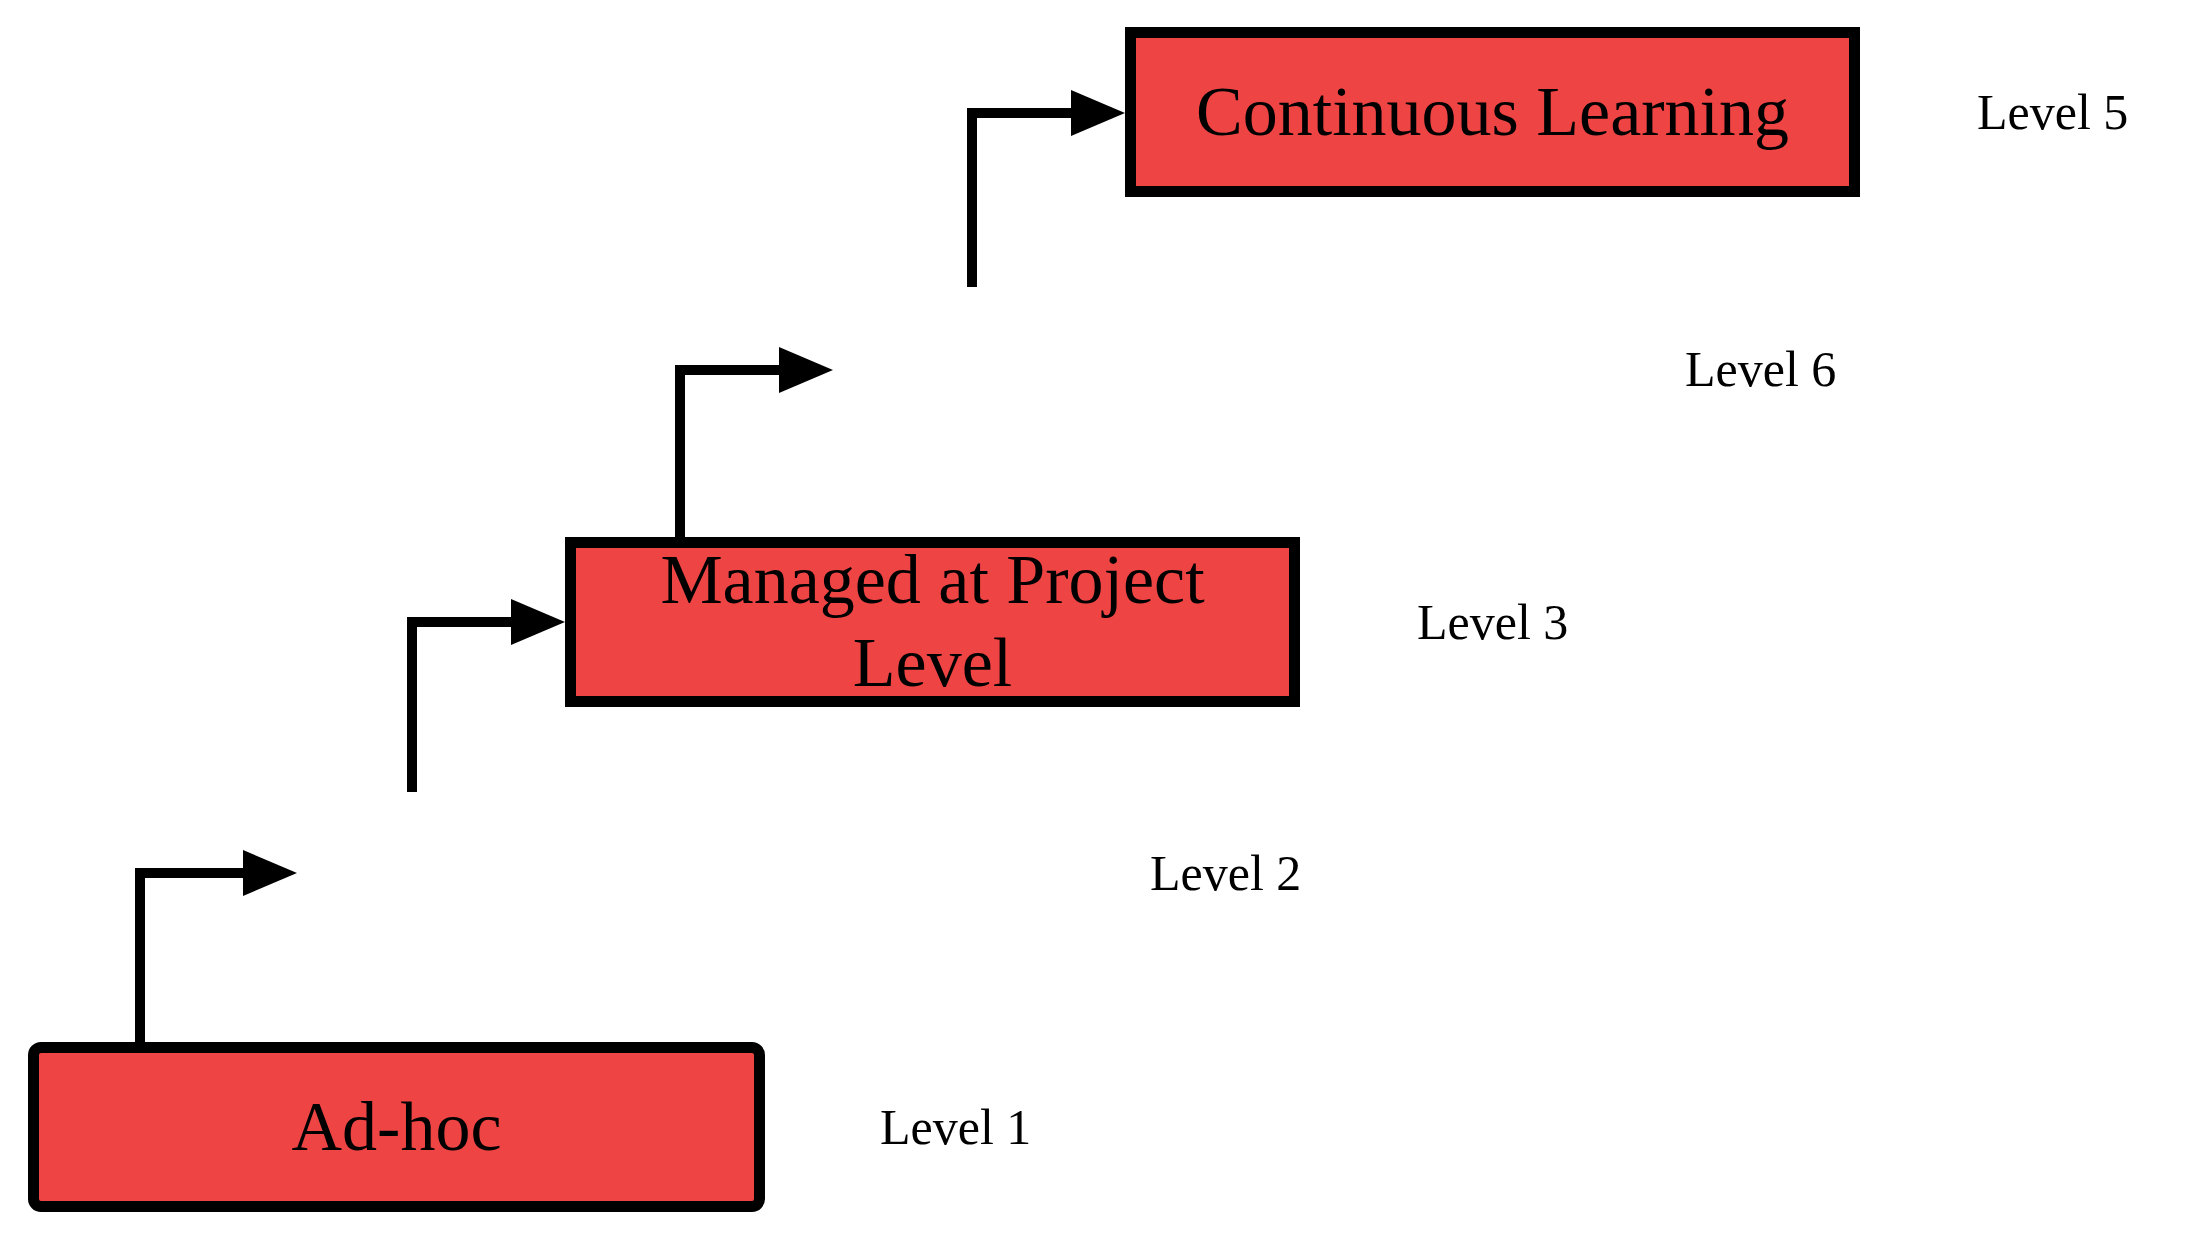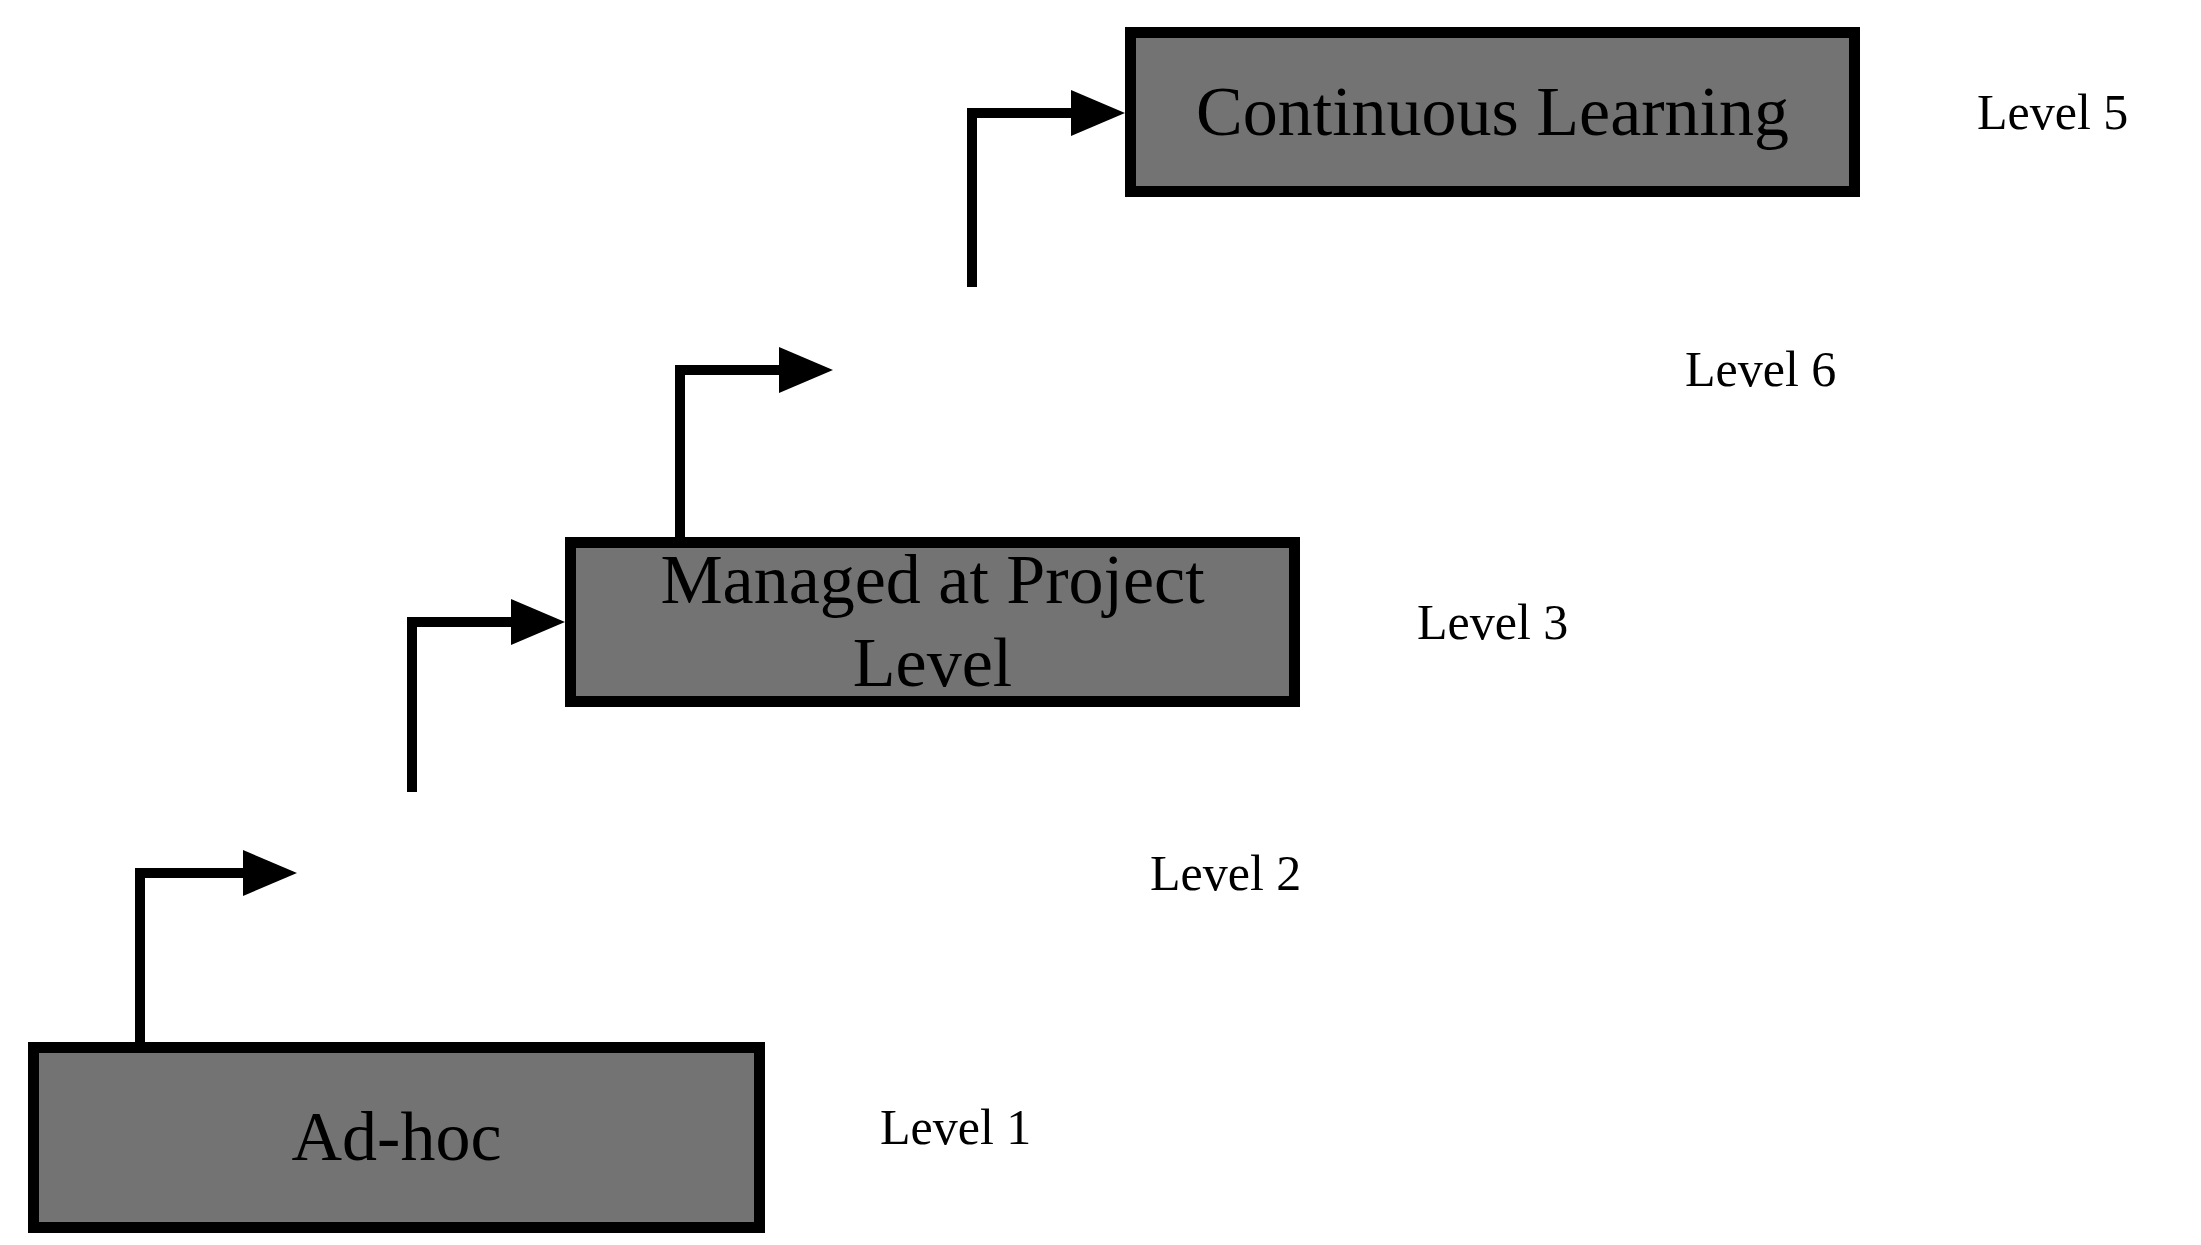--- a/index.html
+++ b/index.html
@@ -12,21 +12,21 @@
     background: #ffffff;
     overflow: hidden;
     font-family: "Liberation Serif", "DejaVu Serif", serif;
     color: #000000;
   }
 
   
   .box {
     position: absolute;
     box-sizing: border-box;
-    background: #737373;
+    background: #ef4444;
     border: 11px solid #000000;
     display: flex;
     align-items: center;
     justify-content: center;
     text-align: center;
     font-size: 70px;
     line-height: 1.18;
     padding: 0 40px;
   }
 
@@ -49,21 +49,21 @@
   
   .head {
     position: absolute;
     width: 0;
     height: 0;
     border-top: 23px solid transparent;
     border-bottom: 23px solid transparent;
     border-left: 54px solid #000000;
   }
 
-  .b1 { left: 28px;   top: 1042px; width: 737px; height: 191px; }
+  .b1 { left: 28px;   top: 1042px; width: 737px; height: 170px; border-radius: 13px; }
   .b2 { left: 297px;  top: 788px;  width: 736px; height: 170px; }
   .b3 { left: 565px;  top: 537px;  width: 735px; height: 170px; }
   .b4 { left: 833px;  top: 283px;  width: 735px; height: 172px; }
   .b5 { left: 1125px; top: 27px;   width: 735px; height: 170px; }
 
   .l1 { left: 880px;  top: 1042px; }
   .l2 { left: 1150px; top: 788px;  }
   .l3 { left: 1417px; top: 537px;  }
   .l4 { left: 1685px; top: 283px;  height: 172px; }
   .l5 { left: 1977px; top: 27px;   }

